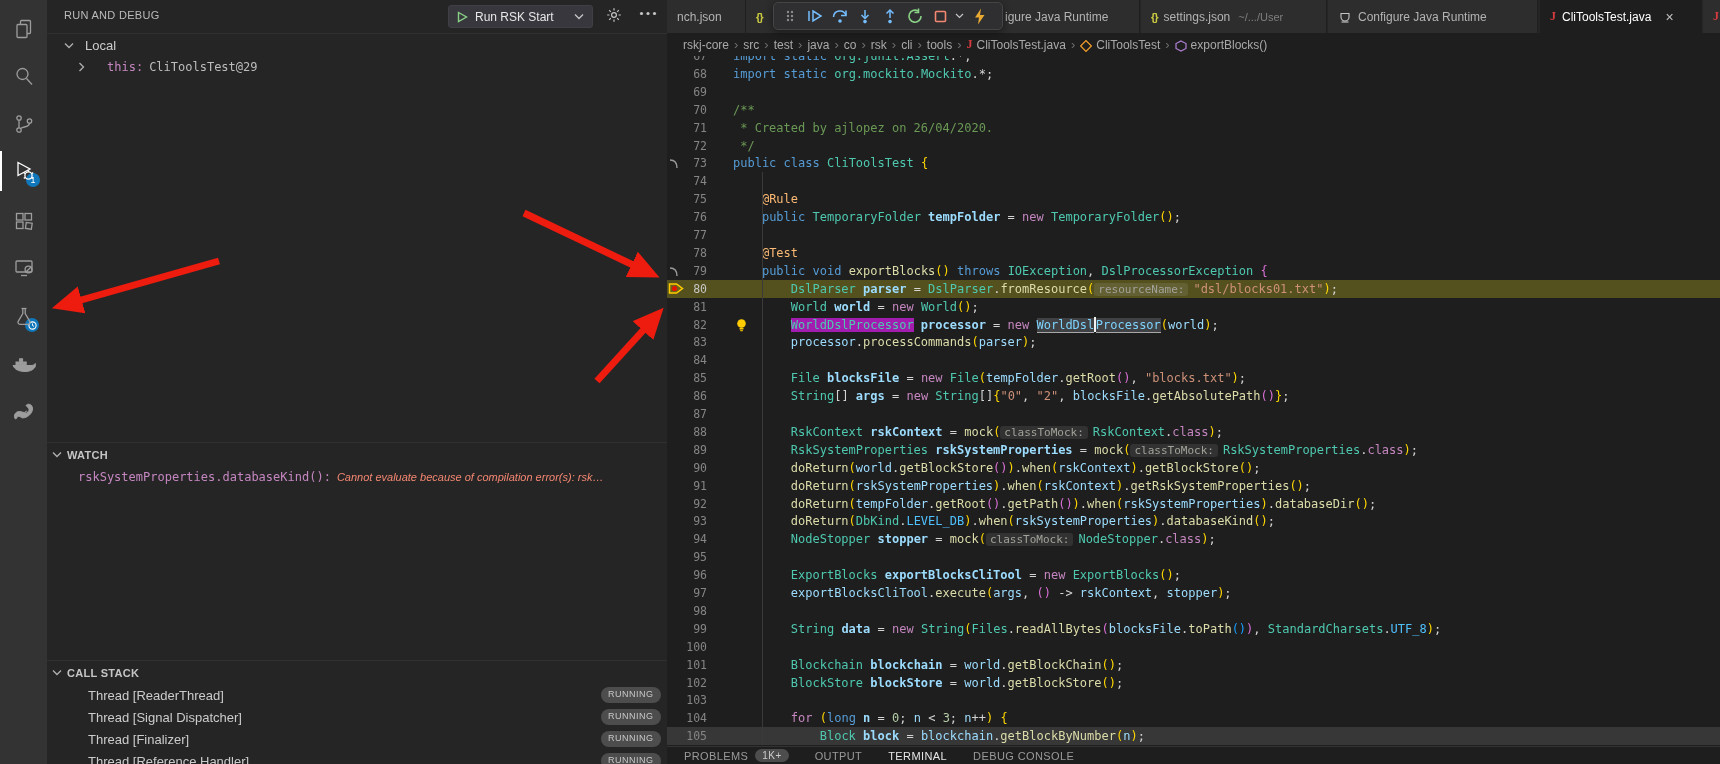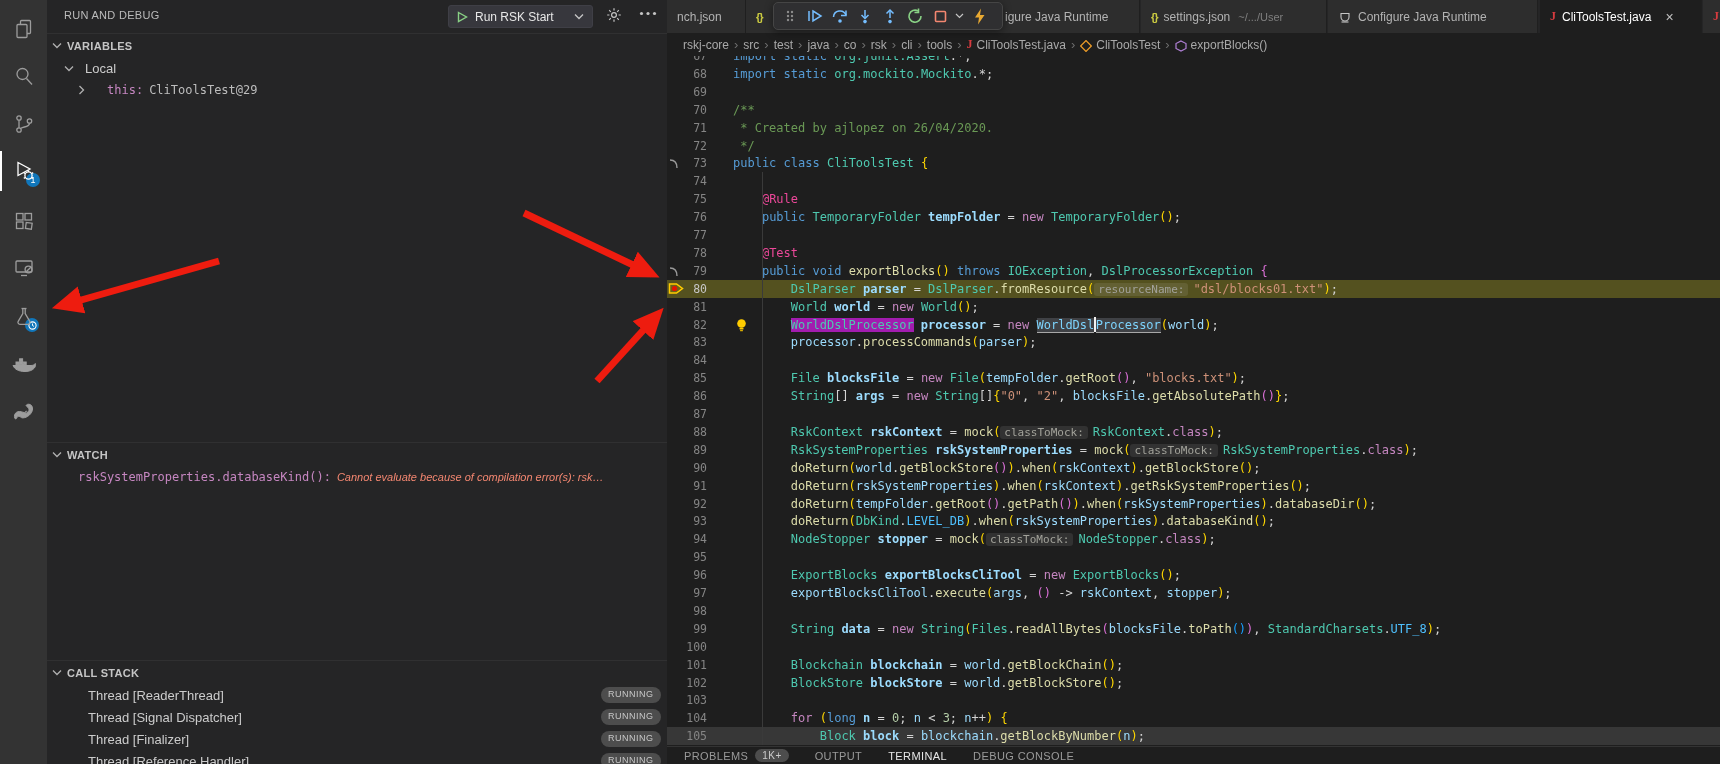--- a/index.html
+++ b/index.html
@@ -76,21 +76,21 @@
   .crow.cur { background:#54511f; }
   .crow.cur .lnum { color:#c6c6c6; }
   .crow.hlrow { background:#373737; }
   .crow .ctext { position:absolute; left:66px; }
   .glyphbox { position:absolute; left:1px; top:2px; width:16px; height:14px; }
   .bulbbox { position:absolute; left:68px; top:2px; width:14px; height:14px; }
   #indent-guide { position:absolute; left:95px; width:1px; background:#3a3a3a; }
 
   .tk-kw{color:#569cd6} .tk-ctl{color:#c586c0} .tk-ty{color:#4ec9b0} .tk-fn{color:#dcdcaa}
   .tk-v{color:#9cdcfe} .tk-vb{color:#9cdcfe;font-weight:bold} .tk-s{color:#ce9178}
-  .tk-n{color:#b5cea8} .tk-c{color:#6a9955} .tk-an{color:#ec4899} .tk-p{color:#d4d4d4}
+  .tk-n{color:#b5cea8} .tk-c{color:#6a9955} .tk-an{color:#fdba74} .tk-p{color:#d4d4d4}
   .tk-b1{color:#ffd700} .tk-b2{color:#da70d6} .tk-b3{color:#179fff} .tk-cn{color:#4fc1ff}
   .tk-hint{background:rgba(255,255,255,.09); color:#a2a29a; border-radius:3px; padding:0 4px; margin-right:5px; font-size:11px;}
   .tk-whl{color:#4ec9b0; background:#a21caf;}
   .tk-whl2{color:#7dd3fc; background:#3f4145; border-bottom:1px solid #a8a8a8;}
   .tk-caret{display:inline-block; width:1.5px; height:15px; background:#f0f0f0; vertical-align:-3px;}
 
   
   #panelbar { position:absolute; left:0; top:746px; width:100%; height:18px; background:#1e1e1e;
               border-top:1px solid #333333; display:flex; align-items:center; padding-left:17px; gap:26px; }
   .ptab { font-size:11px; color:#9a9a9a; letter-spacing:.4px; display:flex; align-items:center; gap:7px; cursor:pointer; }
@@ -201,26 +201,20 @@
         </g>
     </svg>
     <svg class="sb-gear" style="left:592px;top:11px" width="18" height="5" viewBox="0 0 18 5">
       <circle cx="2.5" cy="2.5" r="1.6" fill="#c5c5c5"></circle>
         <circle cx="9" cy="2.5" r="1.6" fill="#c5c5c5"></circle>
         <circle cx="15.5" cy="2.5" r="1.6" fill="#c5c5c5"></circle>
     </svg>
   </div>
 
   <div class="section" id="sec-variables" style="top:33px;height:409px">
-    <div class="sec-head">
-      <svg class="chev" width="10" height="7" viewBox="0 0 10 7">
-          <path d="M1 1.5 L5 5.5 L9 1.5" fill="none" stroke="#b0b0b0" stroke-width="1.3"></path>
-        </svg>
-      <span>VARIABLES</span>
-    </div>
     <div class="tree-row" id="var-local">
       <svg class="chev" width="10" height="7" viewBox="0 0 10 7">
           <path d="M1 1.5 L5 5.5 L9 1.5" fill="none" stroke="#b0b0b0" stroke-width="1.3"></path>
         </svg>
       <span>Local</span>
     </div>
     <div class="tree-row" id="var-this">
       <svg class="chev" width="7" height="10" viewBox="0 0 7 10">
           <path d="M1.5 1 L5.5 5 L1.5 9" fill="none" stroke="#b0b0b0" stroke-width="1.3"></path>
         </svg>

